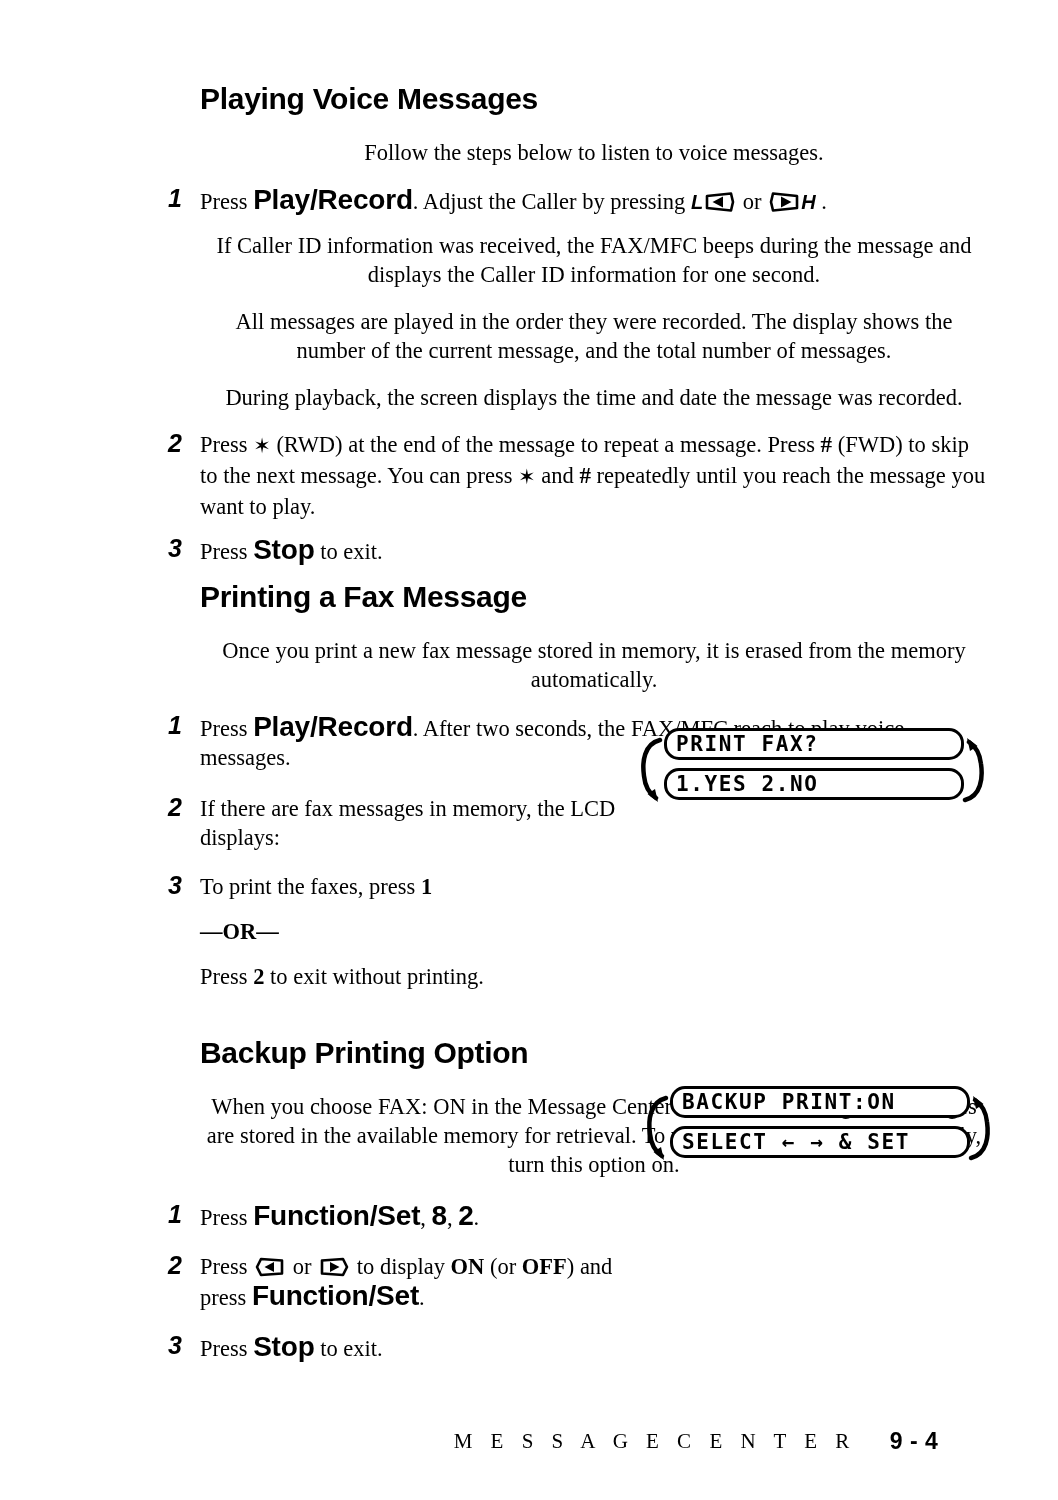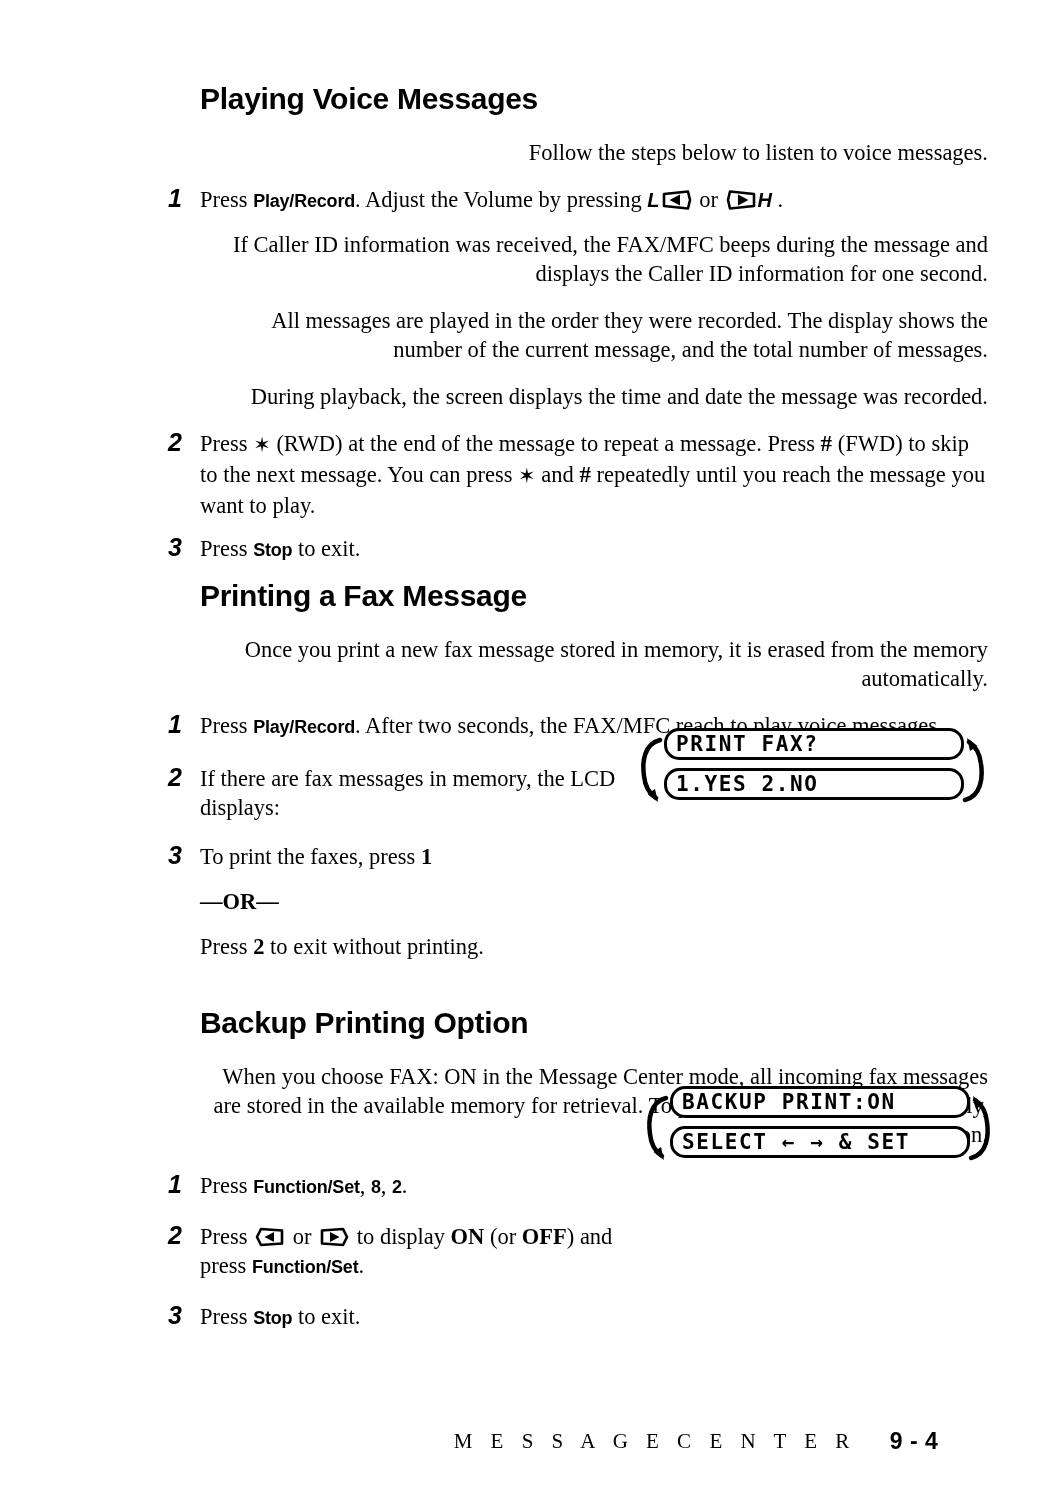--- a/index.html
+++ b/index.html
@@ -41,21 +41,21 @@
     margin: 0 0 22px 32px;
     color: #000;
   }
   .sec-gap-top { margin-top: 52px; }
 
   
   p.body-para {
     font-size: 22.5px;
     line-height: 29px;
     margin: 0 0 18px 32px;
-    text-align: right;
+    text-align: center;
   }
 
   
   .step {
     position: relative;
     margin: 0 0 14px 0;
     padding-left: 32px;
     min-height: 30px;
   }
   .step .num {
@@ -77,21 +77,21 @@
     font-size: 22.5px;
     line-height: 29px;
     display: block;
     margin-top: 16px;
   }
   .step.narrow .txt { width: 430px; }
 
   b.kb {
     font-family: "Liberation Sans", "DejaVu Sans", sans-serif;
     font-weight: bold;
-    font-size: 18px;
+    font-size: 28px;
     letter-spacing: -0.2px;
     text-align: center;
   }
   b.ser { font-family: "Liberation Serif", "DejaVu Serif", serif; font-weight: bold; }
 
   .or-line {
     font-size: 22.5px;
     line-height: 29px;
     margin: 16px 0 16px 0;
   }
@@ -205,21 +205,21 @@
 <div class="page">
 
   <div class="content">
 
     <h2 class="section-title">Playing Voice Messages</h2>
 
     <p class="body-para">Follow the steps below to listen to voice messages.</p>
 
     <div class="step">
       <span class="num">1</span>
-      <span class="txt"><span>Press </span><b class="kb">Play/Record</b><span>. Adjust the Volume by pressing </span><span class="vol-label">L</span><span class="ico"><svg width="30" height="20" viewBox="0 0 30 20">
+      <span class="txt"><span>Press </span><b class="kb">Play/Record</b><span>. Adjust the Caller by pressing </span><span class="vol-label">L</span><span class="ico"><svg width="30" height="20" viewBox="0 0 30 20">
             <path d="M2 4 L26 1.5 L28 10 L26 18.5 L2 16 Z" fill="none" stroke="#000" stroke-width="2.6" stroke-linejoin="round"></path>
             <path d="M18 4.5 L7.5 10 L18 15.5 Z" fill="#000"></path>
           </svg></span><span> or </span><span class="ico"><svg width="30" height="20" viewBox="0 0 30 20">
             <path d="M28 4 L4 1.5 L2 10 L4 18.5 L28 16 Z" fill="none" stroke="#000" stroke-width="2.6" stroke-linejoin="round"></path>
             <path d="M12 4.5 L22.5 10 L12 15.5 Z" fill="#000"></path>
           </svg></span><span class="vol-label">H</span><span> .</span></span>
     </div>
 
     <p class="body-para">If Caller ID information was received, the FAX/MFC beeps during the message and displays the Caller ID information for one second.</p>
 

